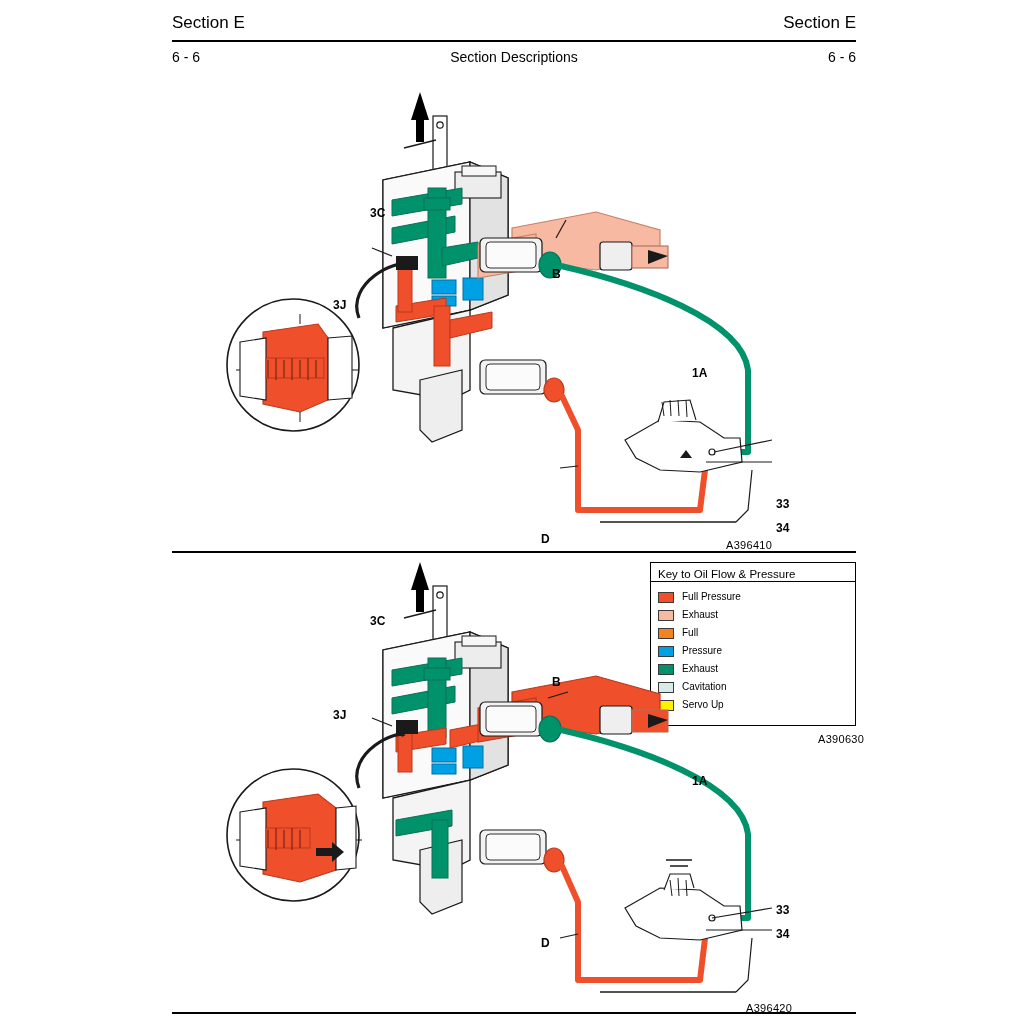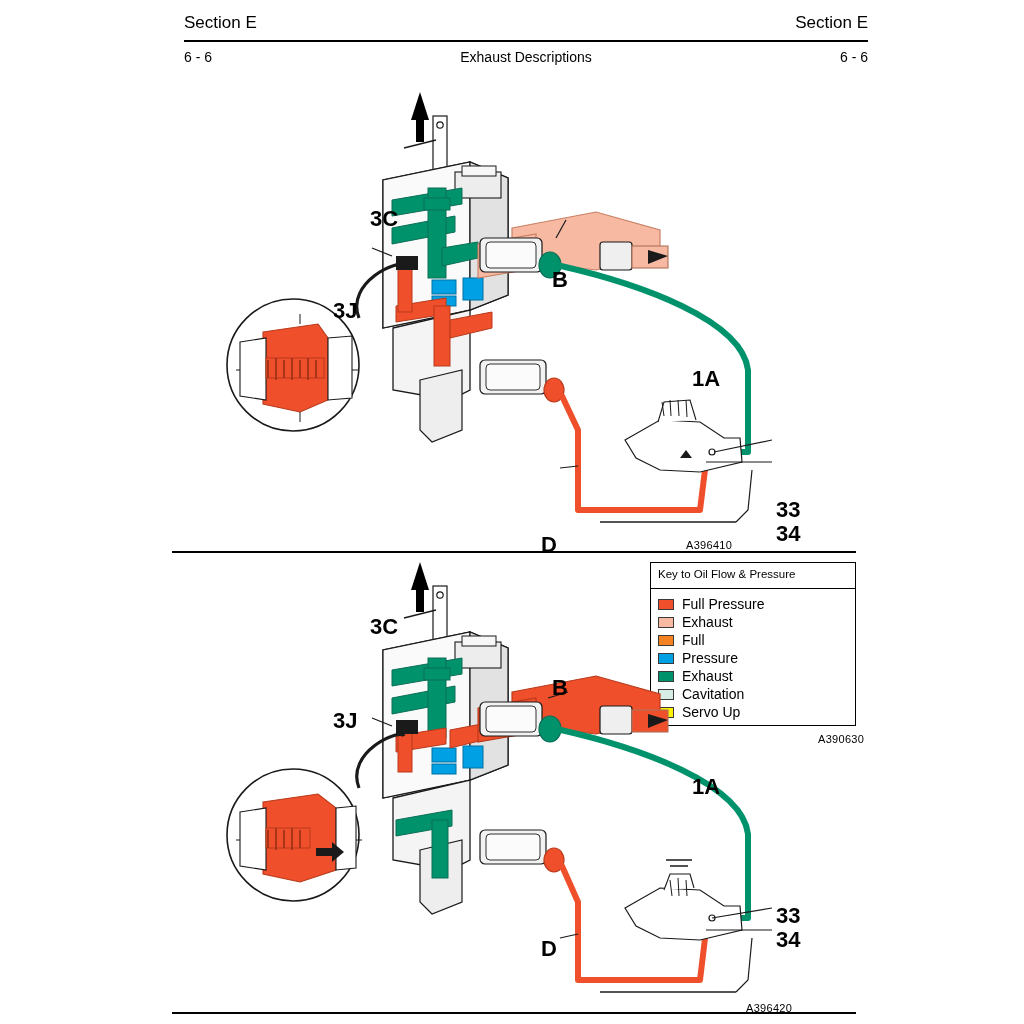--- a/index.html
+++ b/index.html
@@ -18,21 +18,21 @@
   .page {
     position: absolute;
     left: 0; top: 0;
     width: 1024px;
     height: 1024px;
   }
 
   
   .header {
     position: absolute;
-    left: 184px;
+    left: 172px;
     top: 12px;
     width: 684px;
     height: 60px;
     text-decoration: underline;
   }
   .hdr-row1 {
     position: relative;
     height: 26px;
   }
   .hdr-left, .hdr-right, .hdr-center {
@@ -82,58 +82,58 @@
   .fig-id {
     position: absolute;
     font-size: 11px;
     letter-spacing: .3px;
     color: #000;
   }
 
   
   .callout {
     position: absolute;
-    font-size: 22px;
+    font-size: 12px;
     font-weight: bold;
     white-space: nowrap;
   }
 
   
   .keybox {
     position: absolute;
     left: 650px;
     top: 562px;
     width: 206px;
     height: 164px;
     border: 1px solid #000;
     background: #fff;
     box-sizing: border-box;
   }
   .keybox-title {
     font-size: 11.5px;
-    padding: 5px 6px 8px 7px;
+    padding: 5px 6px 1px 7px;
     border-bottom: 1px solid #000;
   }
   .key-list {
     padding: 6px 0 0 7px;
   }
   .key-row {
     display: flex;
     align-items: center;
     height: 18px;
   }
   .key-swatch {
     width: 16px;
     height: 11px;
     border: 1px solid #3a3a3a;
     margin-right: 8px;
     box-sizing: border-box;
   }
   .key-label {
-    font-size: 14px;
+    font-size: 10px;
     line-height: 12px;
   }
 
   
   .diagram {
     position: absolute;
     left: 0;
     width: 1024px;
   }
   .diagram.top { top: 70px; height: 480px; }
@@ -146,21 +146,21 @@
 <div class="page">
 
   <div class="header">
     <div class="hdr-row1">
       <div class="hdr-left">Section E</div>
       <div class="hdr-right">Section E</div>
     </div>
     <div class="hdr-rule"></div>
     <div class="hdr-row2">
       <div class="hdr-left">6 - 6</div>
-      <div class="hdr-center">Exhaust Descriptions</div>
+      <div class="hdr-center">Section Descriptions</div>
       <div class="hdr-right">6 - 6</div>
     </div>
   </div>
 
   <div class="divider d1"></div>
   <div class="divider d2"></div>
 
   <div class="diagram top">
     <svg width="1024" height="480" viewBox="0 0 1024 480" xmlns="http://www.w3.org/2000/svg">
       <defs>
@@ -255,21 +255,21 @@
 
     <div class="callout" style="left:370px; top:136px;">3C</div>
     <div class="callout" style="left:333px; top:228px;">3J</div>
     <div class="callout" style="left:552px; top:197px;">B</div>
     <div class="callout" style="left:692px; top:296px;">1A</div>
     <div class="callout" style="left:776px; top:427px;">33</div>
     <div class="callout" style="left:776px; top:451px;">34</div>
     <div class="callout" style="left:541px; top:462px;">D</div>
   </div>
 
-  <div class="fig-id" style="left:686px; top:539px;">A396410</div>
+  <div class="fig-id" style="left:726px; top:539px;">A396410</div>
 
   <div class="keybox">
     <div class="keybox-title">Key to Oil Flow &amp; Pressure</div>
     <div class="key-list">
       <div class="key-row">
         <span class="key-swatch" style="background:#ef4f2a"></span>
         <span class="key-label">Full Pressure</span>
       </div>
       <div class="key-row">
         <span class="key-swatch" style="background:#f7b9a1"></span>

